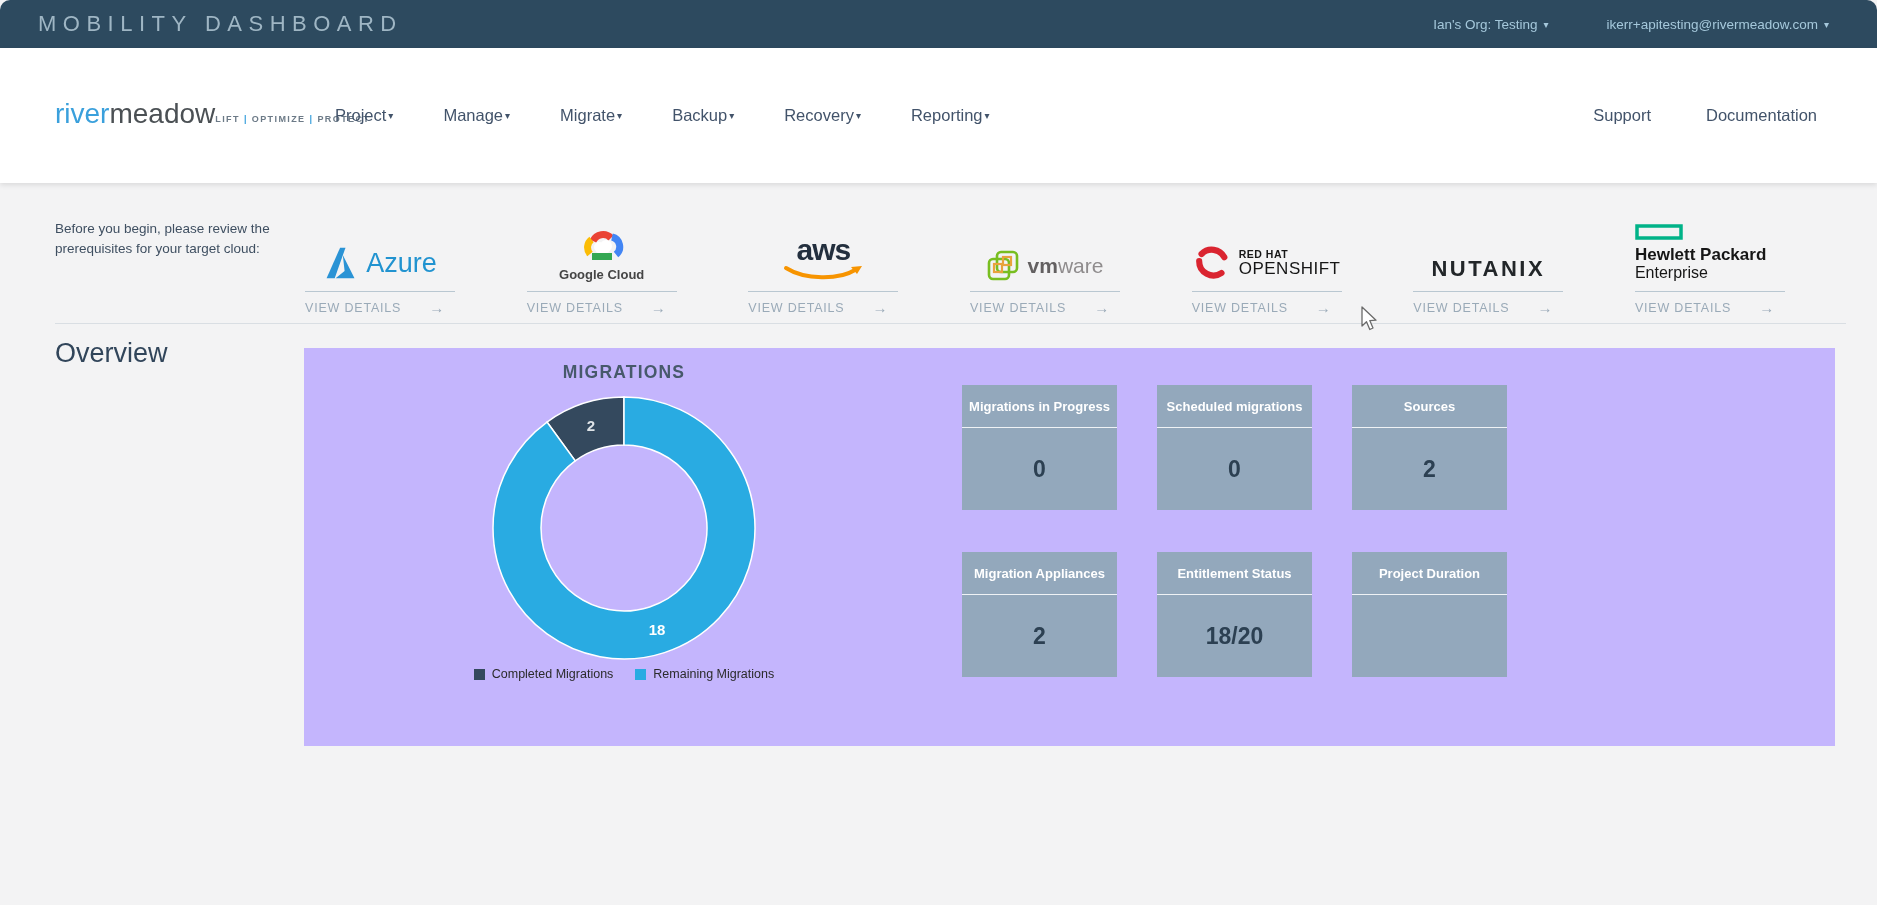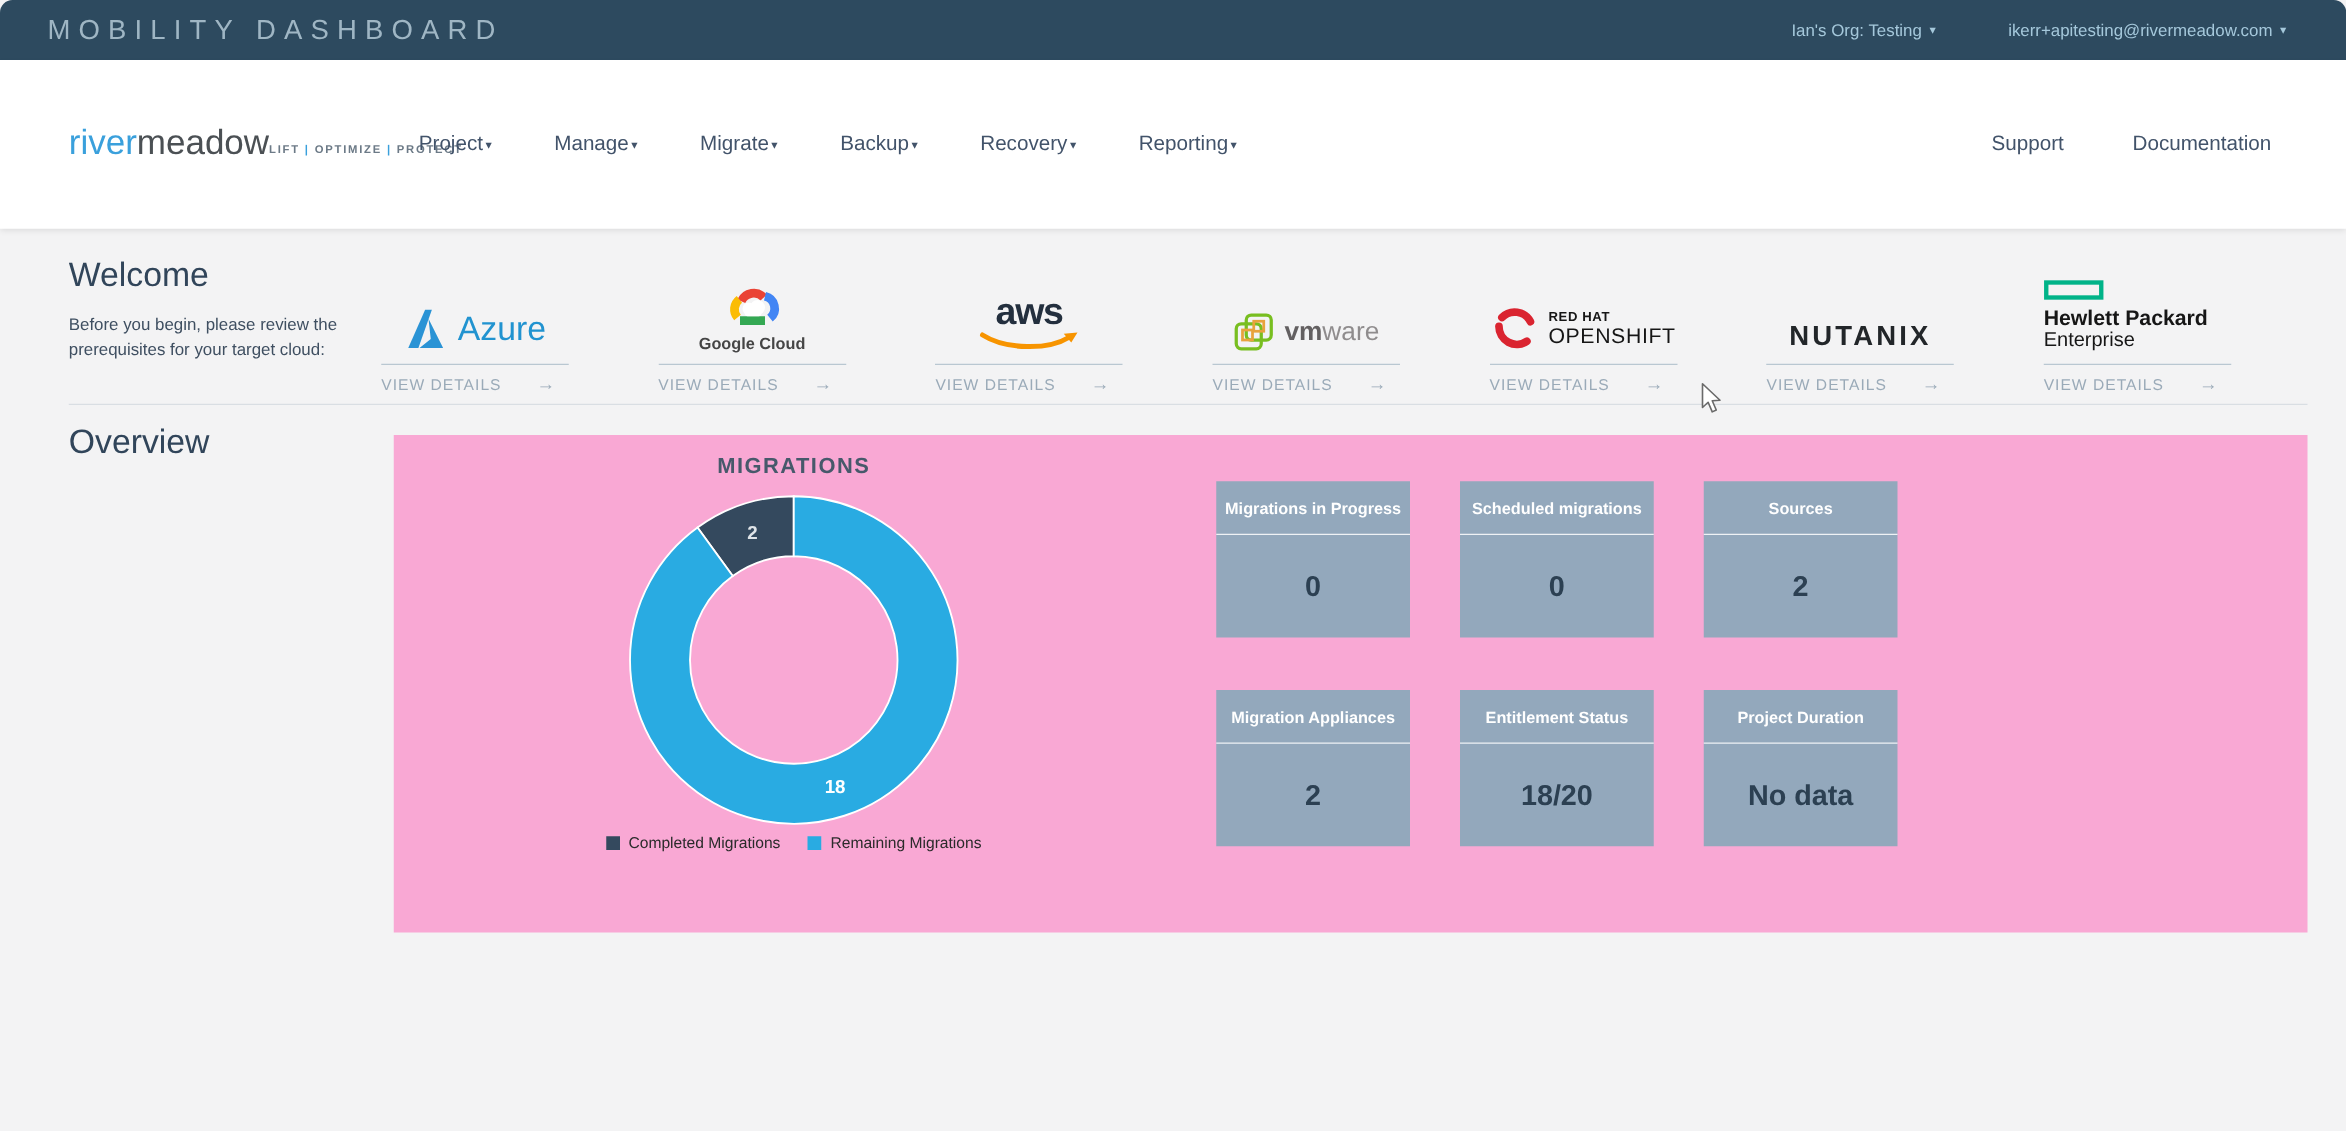--- a/index.html
+++ b/index.html
@@ -106,22 +106,22 @@
 
   .welcome-sep {
     position: absolute; left: 55px; top: 323px; width: 1791px; height: 1px;
     background: #d9dee3;
   }
 
   
   .overview-title { position: absolute; left: 55px; top: 338px; color: #31455a; font-size: 27px; font-weight: 500; }
 
   .panel {
-    position: absolute; left: 315px; top: 348px; width: 1531px; height: 398px;
-    background: #f9a8d4;
+    position: absolute; left: 304px; top: 348px; width: 1531px; height: 398px;
+    background: #c4b5fd;
   }
 
   .chart-block {
     position: absolute; left: 130px; top: 14px; width: 380px;
     display: flex; flex-direction: column; align-items: center;
   }
   .chart-title { color: #47596b; font-size: 17.5px; font-weight: 600; letter-spacing: 1.2px; }
   .chart-block svg.donut { margin-top: 10px; }
   .chart-legend { margin-top: 4px; display: flex; align-items: center; gap: 22px; }
   .legend-item { display: flex; align-items: center; gap: 7px; cursor: pointer; }
@@ -220,21 +220,20 @@
     </div>
   </div>
 
   <div class="nav-links">
     <div class="nav-link">Support</div>
     <div class="nav-link">Documentation</div>
   </div>
 </div>
 
 <div class="welcome-block">
-  <div class="welcome-title">Welcome</div>
   <div class="welcome-sub">Before you begin, please review the prerequisites for your target cloud:</div>
 </div>
 
 <div class="clouds-row">
 
   <div class="cloud-tile">
     <div class="cloud-logo">
       <div class="azure-row">
         <svg width="36" height="38" viewBox="0 0 40 40">
           <polygon points="19,3 25,3 13,37 4,37" fill="#2a93d5"></polygon>
@@ -389,21 +388,20 @@
     <div class="stat-card">
       <div class="stat-head">Migration Appliances</div>
       <div class="stat-value">2</div>
     </div>
     <div class="stat-card">
       <div class="stat-head">Entitlement Status</div>
       <div class="stat-value">18/20</div>
     </div>
     <div class="stat-card">
       <div class="stat-head">Project Duration</div>
-      <div class="stat-value">No data</div>
     </div>
   </div>
 
 </div>
 
 <svg class="mouse-cursor" width="22" height="26" viewBox="0 0 22 26">
   <path d="M4 1 L4 20 L8.5 15.8 L11.8 23.5 L15 22 L11.8 14.6 L18 14.2 Z" fill="#ffffff" stroke="#6a6a6a" stroke-width="1.3" stroke-linejoin="round"></path>
 </svg>
 
 </body></html>

